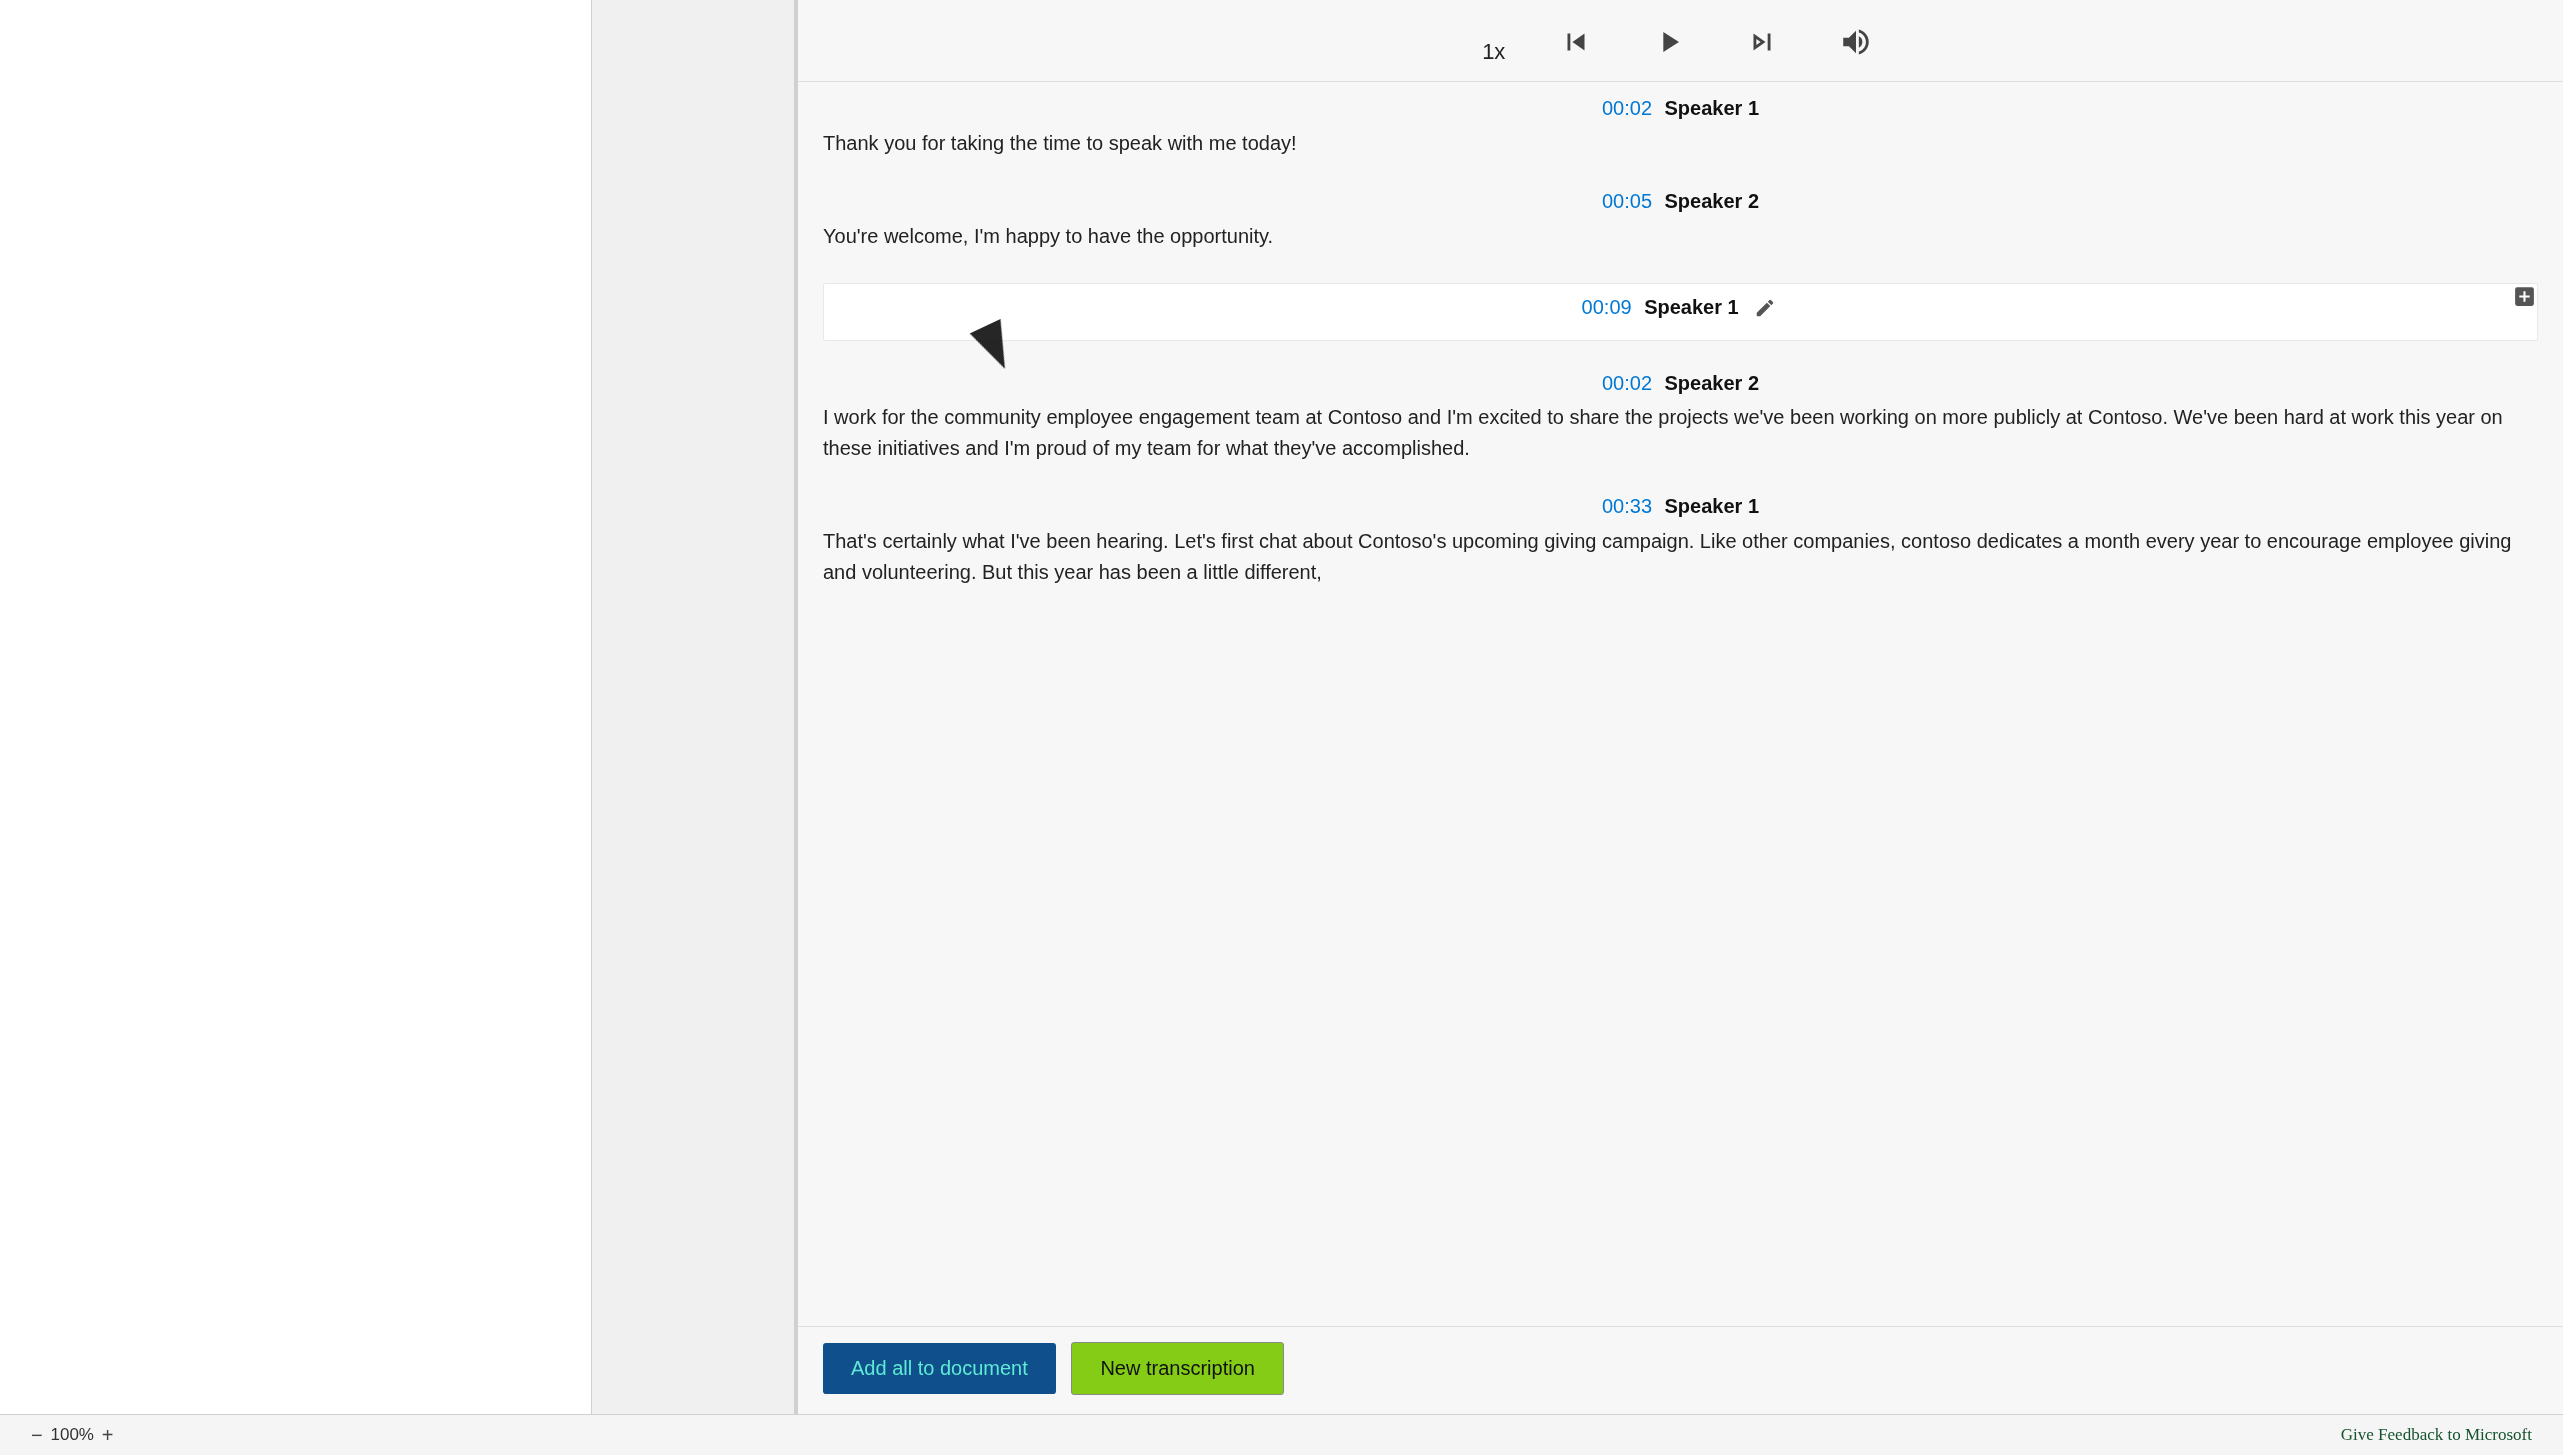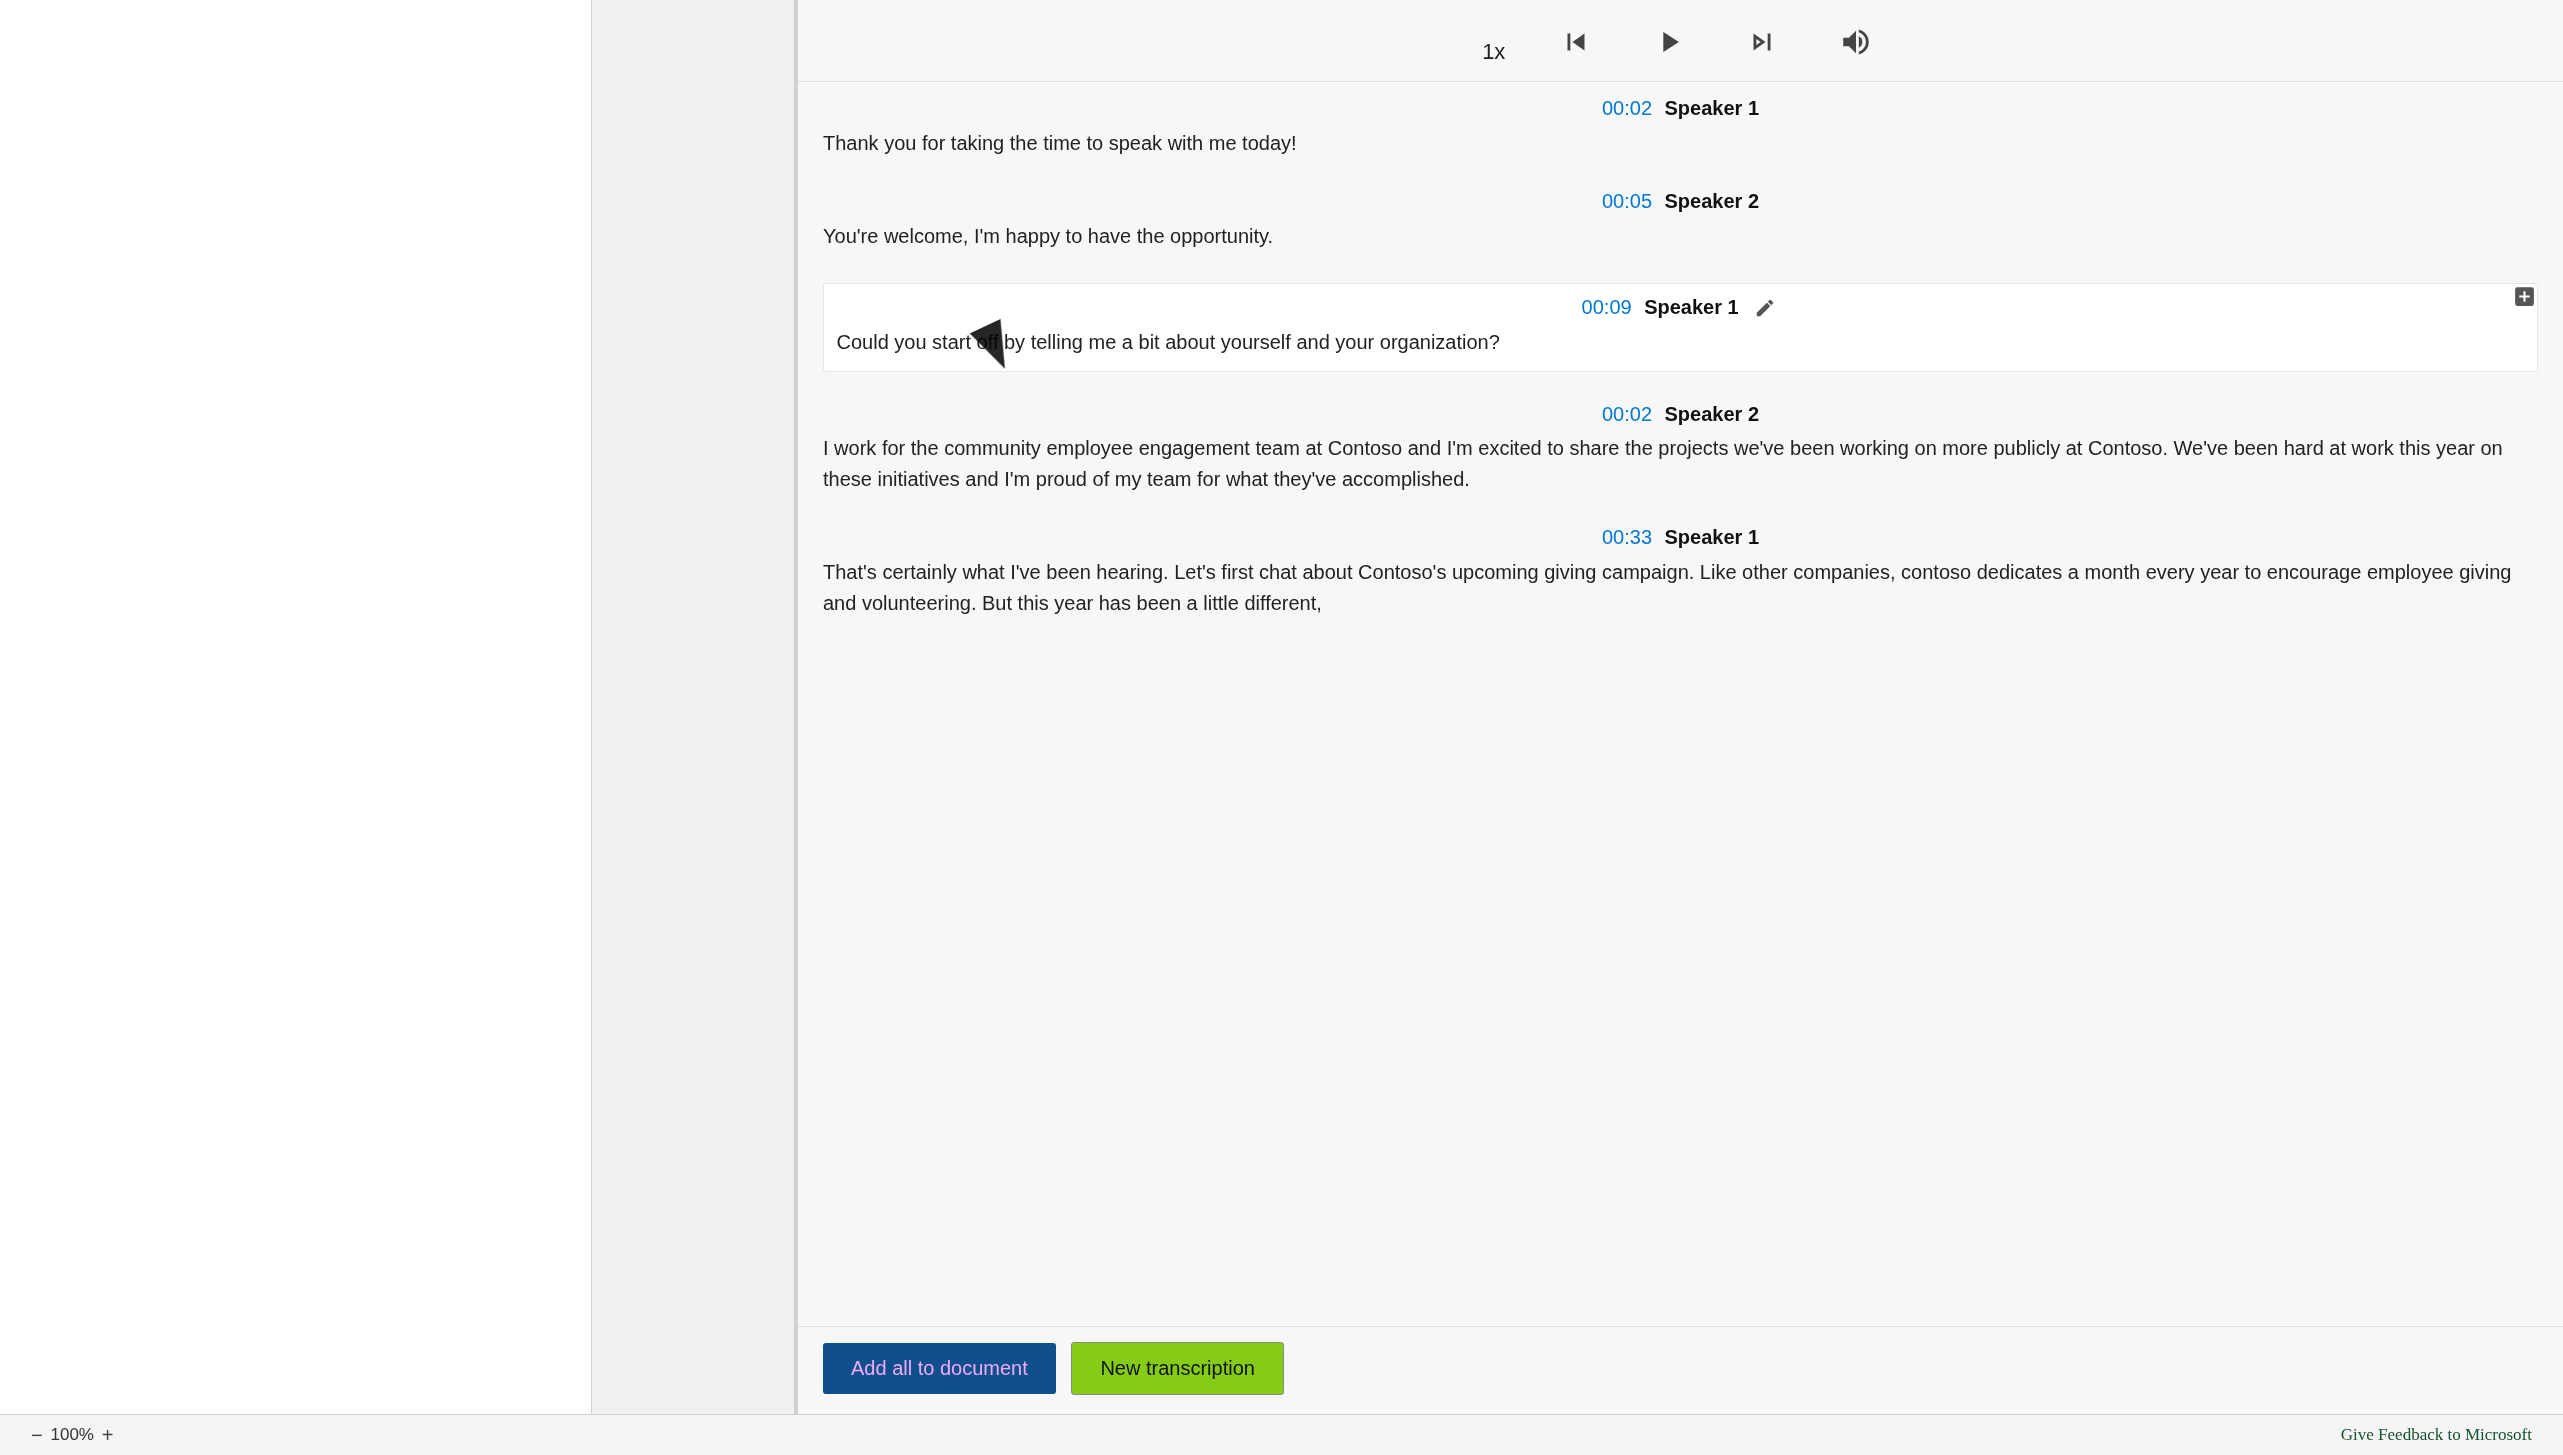--- a/index.html
+++ b/index.html
@@ -137,21 +137,21 @@
       padding: 15.6px 25px 18.7px 25px;
       display: flex;
       align-items: center;
       gap: 15.6px;
       background: #f7f7f7;
       border-top: 0.8px solid #e0e0e0;
     }
 
     .btn-primary {
       background: #0f4f8c;
-      color: #f0abfc;
+      color: #5eead4;
       border: none;
       border-radius: 3.1px;
       padding: 14px 28px;
       font-size: 20px;
       cursor: pointer;
       font-family: 'Segoe UI', Arial, sans-serif;
     }
 
     .btn-secondary {
       background: #84cc16;
@@ -282,21 +282,20 @@
               <svg width="22" height="22" viewBox="0 0 24 24" fill="#555">
                 <path d="M3 17.25V21h3.75L17.81 9.94l-3.75-3.75L3 17.25zM20.71 7.04a1 1 0 0 0 0-1.41l-2.34-2.34a1 1 0 0 0-1.41 0l-1.83 1.83 3.75 3.75 1.83-1.83z"></path>
               </svg>
             </button>
             <button class="add-icon-btn">
               <svg width="25" height="25" viewBox="0 0 24 24" fill="#555">
                 <path d="M19 3H5a2 2 0 0 0-2 2v14a2 2 0 0 0 2 2h14a2 2 0 0 0 2-2V5a2 2 0 0 0-2-2zm-2 10h-4v4h-2v-4H7v-2h4V7h2v4h4v2z"></path>
               </svg>
             </button>
           </div>
-          <p class="transcript-text">Could you start off by telling me a bit about yourself and your organization?</p>
         </div>
         <div class="entry-normal">
           <div class="entry-header">
             <a class="timestamp" href="#">00:02</a>
             <span class="speaker-name">Speaker 2</span>
           </div>
           <p class="transcript-text">I work for the community employee engagement team at Contoso and I'm excited to share the projects we've been working on more publicly at Contoso. We've been hard at work this year on these initiatives and I'm proud of my team for what they've accomplished.</p>
         </div>
         <div class="entry-normal">
           <div class="entry-header">

